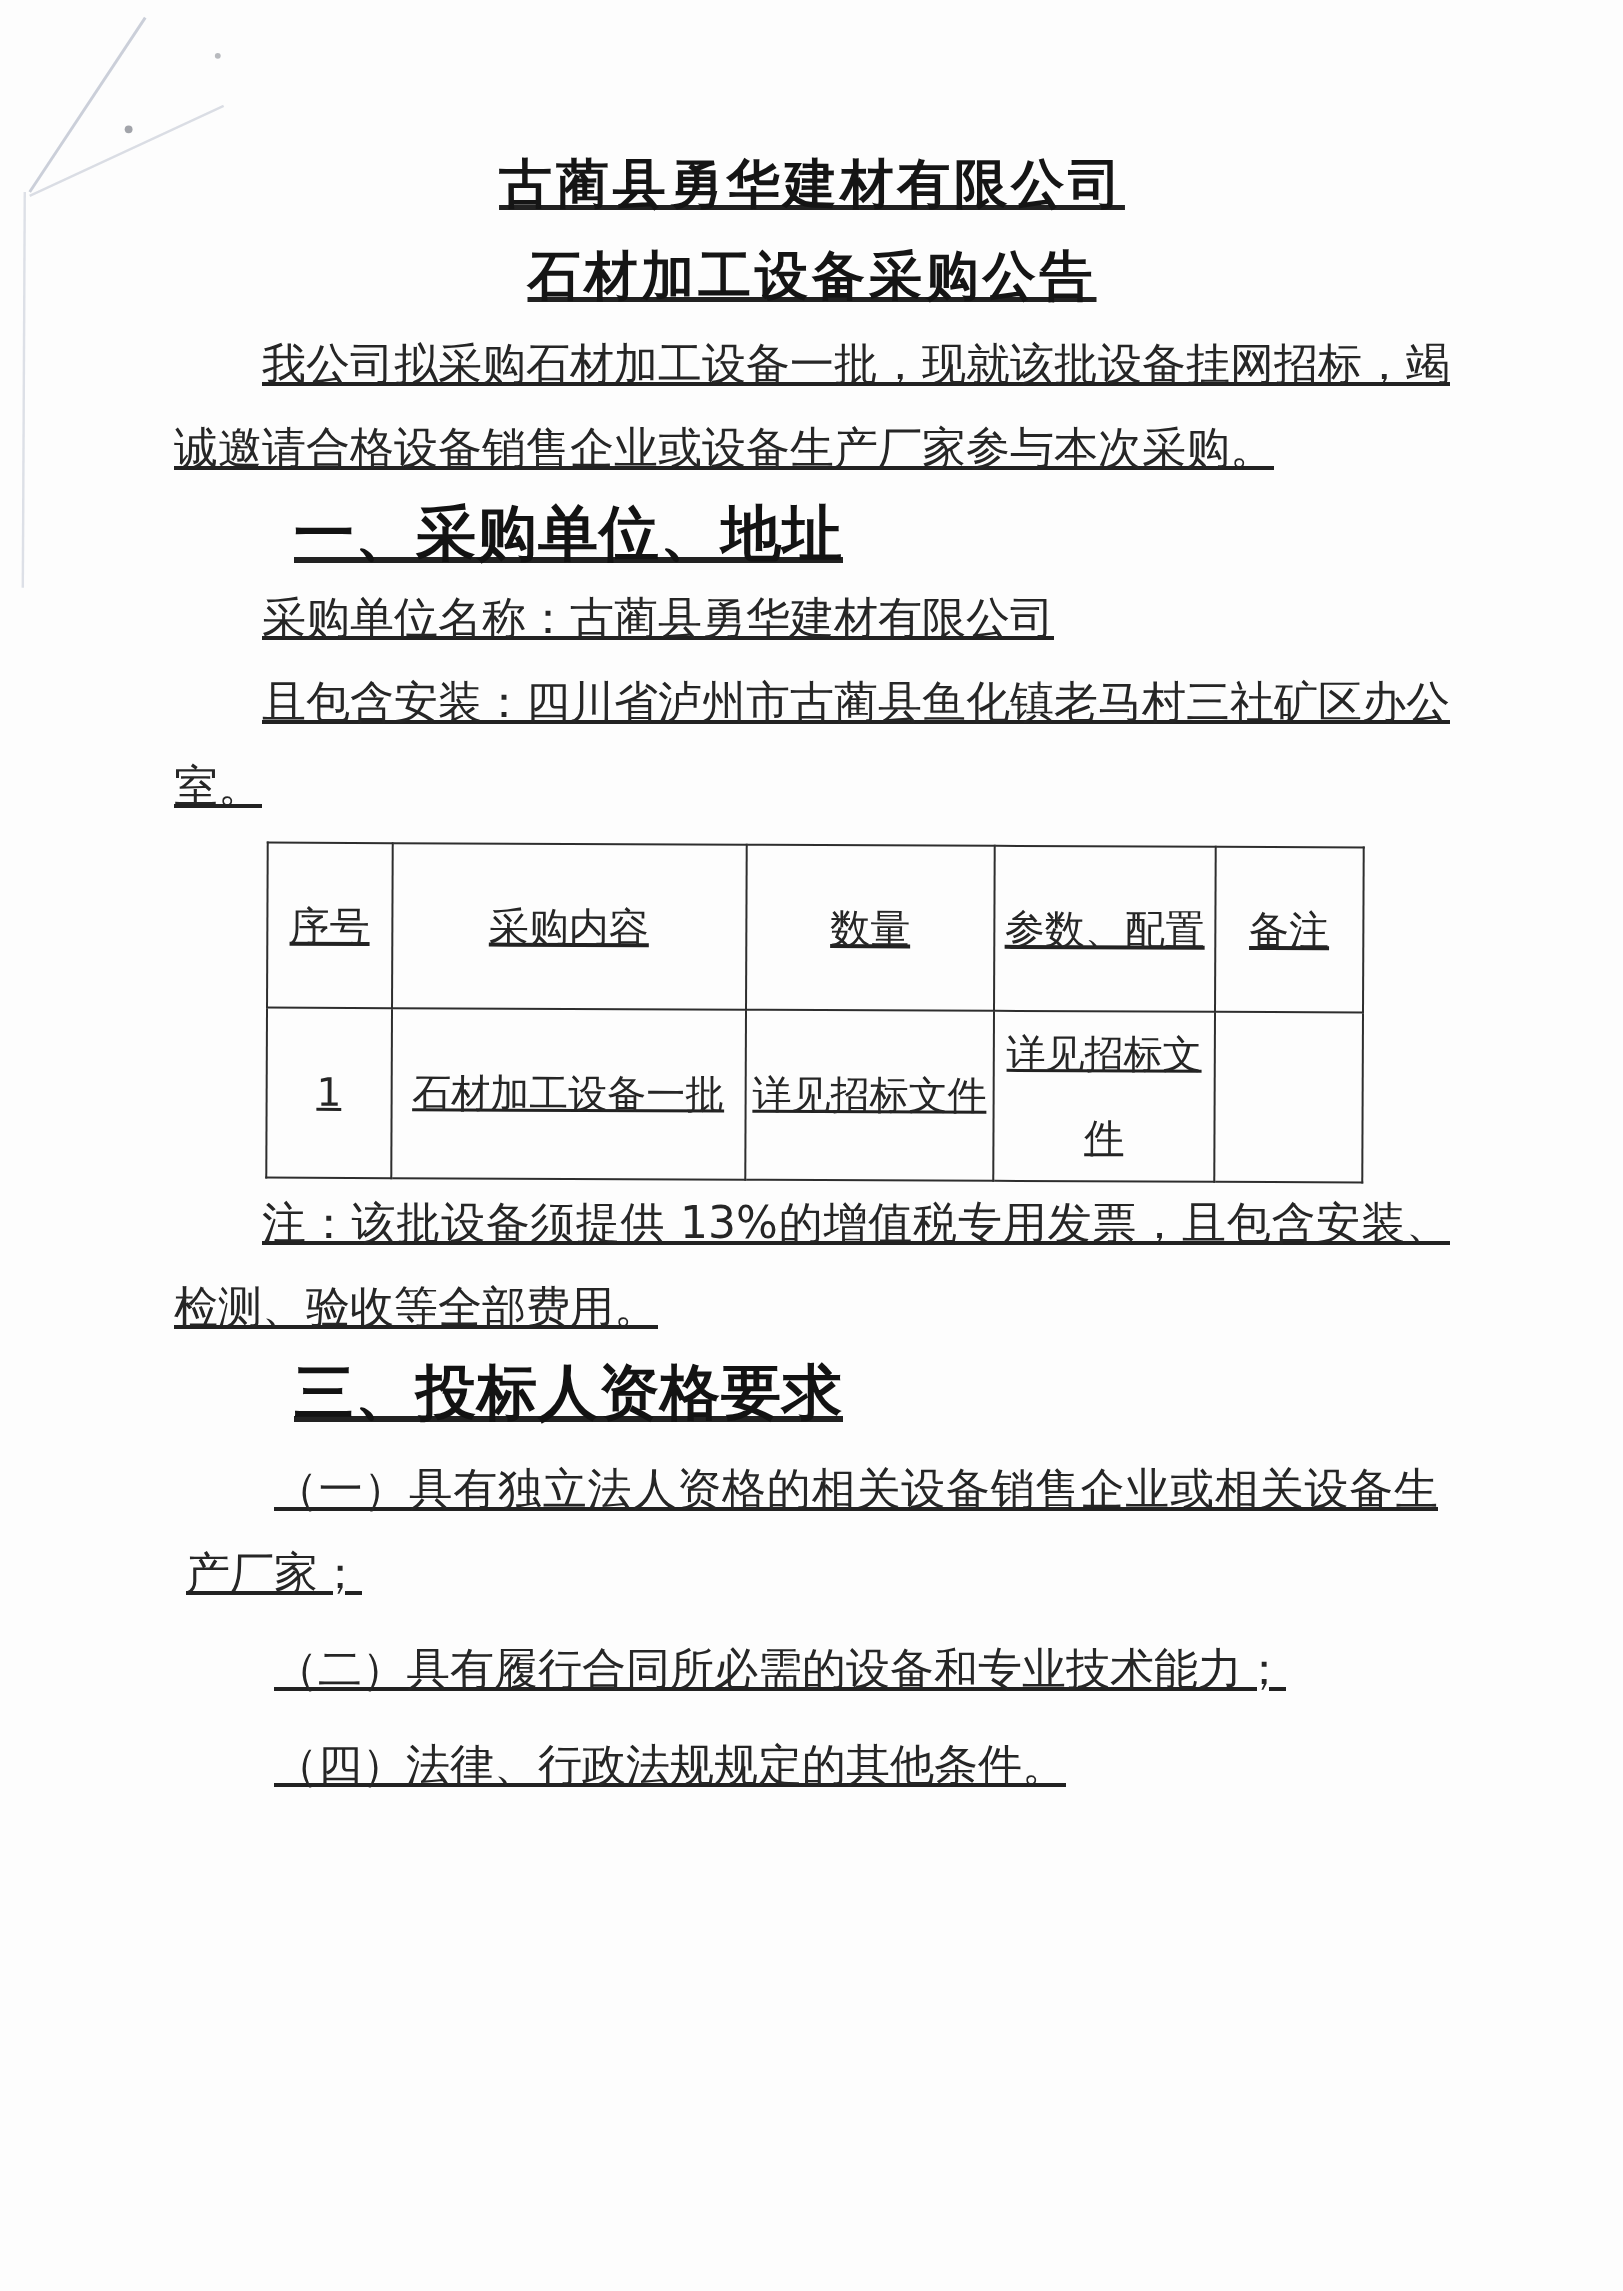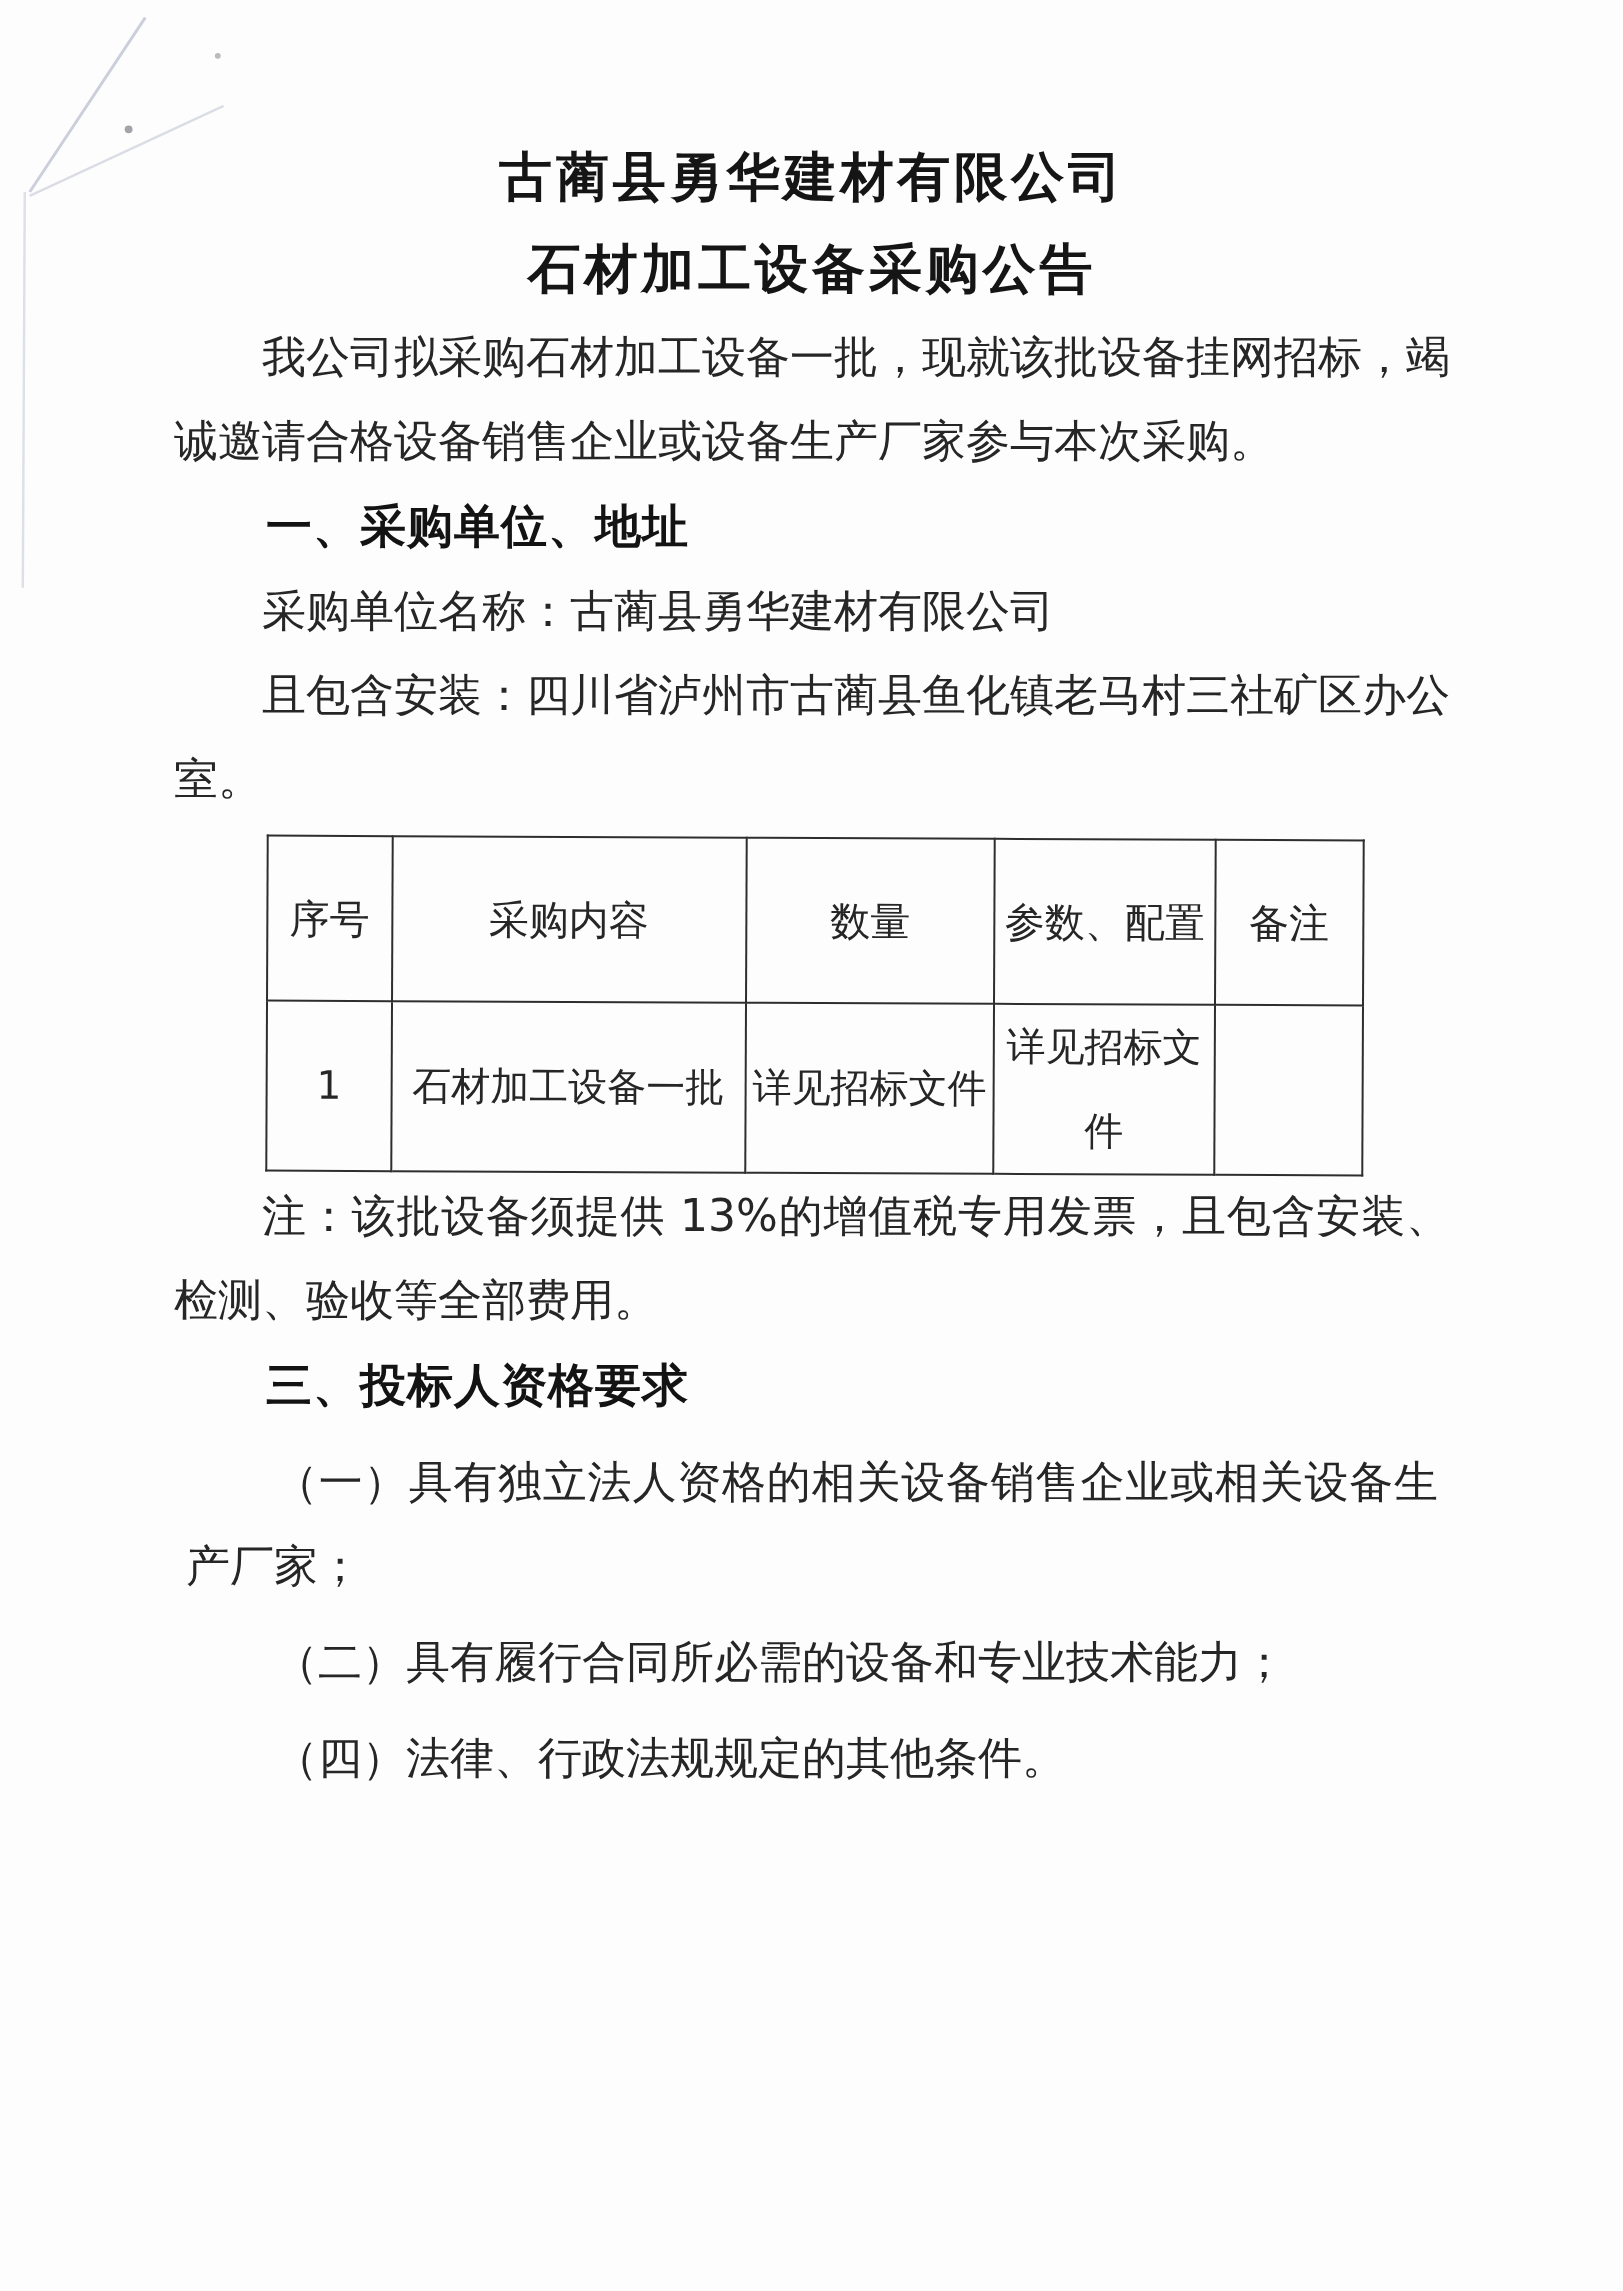--- a/index.html
+++ b/index.html
@@ -6,30 +6,30 @@
   .page {
     position:relative;
     width:1623px; height:2292px;
     margin:0 auto;
     background:#fdfdfd;
     overflow:hidden;
     font-family:"DejaVu Sans", sans-serif;
     color:#222;
   }
   .crease { position:absolute; left:0; top:0; pointer-events:none; }
-  .doc { position:absolute; left:174px; right:173px; top:131px; }
+  .doc { position:absolute; left:174px; right:173px; top:138px;text-decoration:underline; }
 
   .title { text-align:center; font-weight:bold; font-size:53px; line-height:92px;
            letter-spacing:3.9px; color:#151515; margin:0; }
 
   .body-text { font-size:44px; line-height:84px; text-align:justify; color:#262626; }
   p.para { margin:0; text-indent:2em; }
   .intro { margin-top:110px; }
 
-  .sec-heading { font-size:46px; font-weight:bold; color:#131313;
+  .sec-heading { font-size:60px; font-weight:bold; color:#131313;
                  margin:0; text-indent:2em; line-height:86px; letter-spacing:1px; }
 
   table.purchase {
     border-collapse:collapse;
     margin:15.7px 0 0 92px;
     width:1098px;
     transform:rotate(0.25deg);
     font-size:40px;
     color:#262626;
   }

